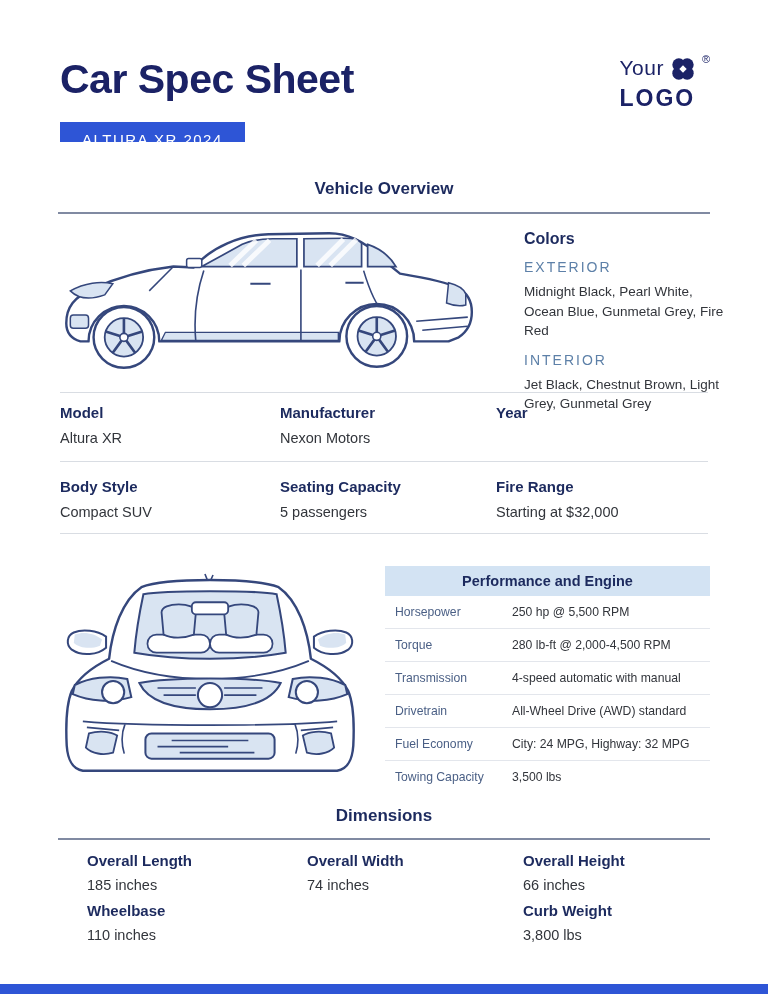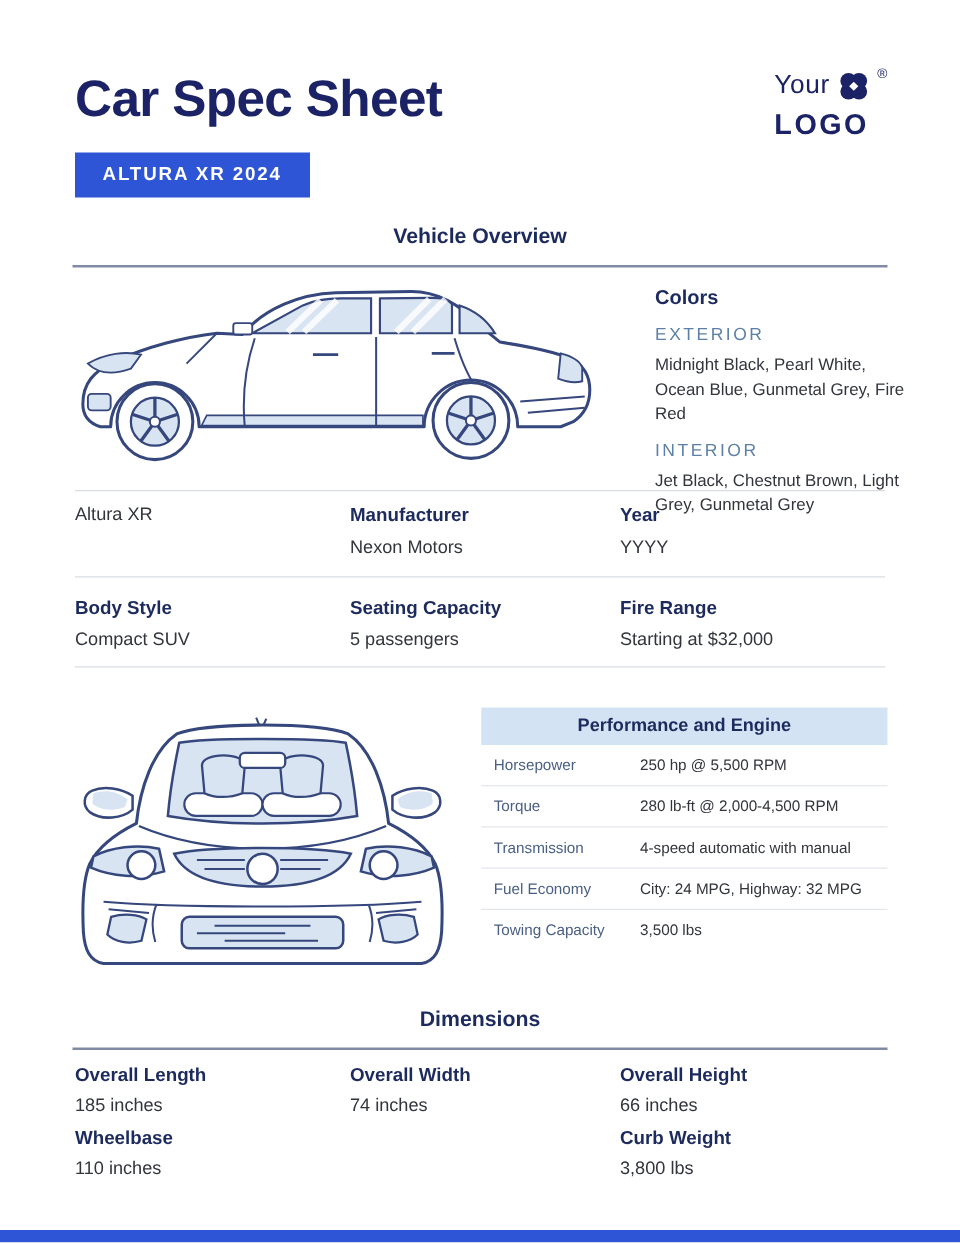--- a/index.html
+++ b/index.html
@@ -13,22 +13,22 @@
   .page{position:relative;width:768px;height:994px;background:#ffffff;margin:0 auto;overflow:hidden;}
 
   .title{position:absolute;left:60px;top:56px;font-size:41px;font-weight:800;letter-spacing:-0.5px;color:var(--title-navy);}
 
   .logo{position:absolute;right:58px;top:56px;color:var(--title-navy);}
   .logo-row{display:flex;align-items:flex-start;gap:6px;}
   .logo-your{font-size:21px;font-weight:500;letter-spacing:0.5px;line-height:24px;}
   .logo-reg{font-size:11px;line-height:11px;margin-top:-2px;}
   .logo-bottom{font-size:23px;font-weight:800;letter-spacing:2px;line-height:23px;margin-top:1px;}
 
-  .badge{position:absolute;left:60px;top:122px;height:36px;line-height:36px;padding:0 22px;
-    background:var(--accent);color:#ffffff;font-size:15px;font-weight:700;letter-spacing:1.5px;}
+  .badge{position:absolute;left:60px;top:122px;height:20px;line-height:36px;padding:0 22px;
+    background:var(--accent);color:#ffffff;font-size:15px;font-weight:400;letter-spacing:1.5px;}
 
   .section-heading{position:absolute;left:0;width:100%;text-align:center;font-size:17px;font-weight:700;color:var(--navy);}
   .h-overview{top:179px;}
   .h-dimensions{top:806px;}
 
   .rule-strong{position:absolute;left:58px;width:652px;height:2px;background:var(--line-strong);}
   .r1{top:212px;} .r5{top:838px;}
   .rule-light{position:absolute;left:60px;width:648px;height:1px;background:var(--line-light);}
   .r2{top:392px;} .r3{top:461px;} .r4{top:533px;}
 
@@ -47,21 +47,21 @@
   .col-a{left:60px;} .col-b{left:280px;} .col-c{left:496px;}
 
   .perf{position:absolute;left:385px;top:566px;width:325px;}
   .perf-header{height:30px;line-height:30px;text-align:center;background:var(--band);
     font-size:14.5px;font-weight:700;color:var(--navy);}
   .perf-row{display:flex;align-items:flex-end;padding:9px 6px 9px 10px;border-bottom:1px solid #e3e6ec;}
   .perf-row:last-child{border-bottom:none;}
   .perf-label{flex:0 0 117px;font-size:12.2px;color:#4a5f85;}
   .perf-value{font-size:12.2px;color:var(--ink);}
 
-  .dim-cell{position:absolute;width:210px;}
+  .dim-cell{position:absolute;width:210px;margin-left:27px;}
   .dim-cell .cell-label{margin-bottom:8px;}
   .dc-r1{top:852px;} .dc-r2{top:902px;}
 
   .bottom-bar{position:absolute;left:0;bottom:0;width:100%;height:10px;background:var(--accent);}
 
   svg .stroke{stroke:var(--art-stroke);fill:none;}
   svg .body{fill:#ffffff;stroke:var(--art-stroke);}
   svg .glass{fill:var(--art-fill);stroke:var(--art-stroke);}
 </style>
 </head>
@@ -128,29 +128,29 @@
     <div class="colors-title">Colors</div>
     <div class="colors-sub">EXTERIOR</div>
     <div class="colors-text">Midnight Black, Pearl White, Ocean Blue, Gunmetal Grey, Fire Red</div>
     <div class="colors-sub">INTERIOR</div>
     <div class="colors-text">Jet Black, Chestnut Brown, Light Grey, Gunmetal Grey</div>
   </div>
 
   <div class="rule-light r2"></div>
 
   <div class="spec-cell sc-r1 col-a">
+    <div class="cell-label">Model</div>
     <div class="cell-value">Altura XR</div>
   </div>
   <div class="spec-cell sc-r1 col-b">
     <div class="cell-label">Manufacturer</div>
     <div class="cell-value">Nexon Motors</div>
   </div>
   <div class="spec-cell sc-r1 col-c">
     <div class="cell-label">Year</div>
-    <div class="cell-value">YYYY</div>
   </div>
 
   <div class="rule-light r3"></div>
 
   <div class="spec-cell sc-r2 col-a">
     <div class="cell-label">Body Style</div>
     <div class="cell-value">Compact SUV</div>
   </div>
   <div class="spec-cell sc-r2 col-b">
     <div class="cell-label">Seating Capacity</div>
@@ -203,20 +203,24 @@
     </div>
     <div class="perf-row">
       <div class="perf-label">Torque</div>
       <div class="perf-value">280 lb-ft @ 2,000-4,500 RPM</div>
     </div>
     <div class="perf-row">
       <div class="perf-label">Transmission</div>
       <div class="perf-value">4-speed automatic with manual</div>
     </div>
     <div class="perf-row">
+      <div class="perf-label">Drivetrain</div>
+      <div class="perf-value">All-Wheel Drive (AWD) standard</div>
+    </div>
+    <div class="perf-row">
       <div class="perf-label">Fuel Economy</div>
       <div class="perf-value">City: 24 MPG, Highway: 32 MPG</div>
     </div>
     <div class="perf-row">
       <div class="perf-label">Towing Capacity</div>
       <div class="perf-value">3,500 lbs</div>
     </div>
   </div>
 
   <div class="section-heading h-dimensions">Dimensions</div>

